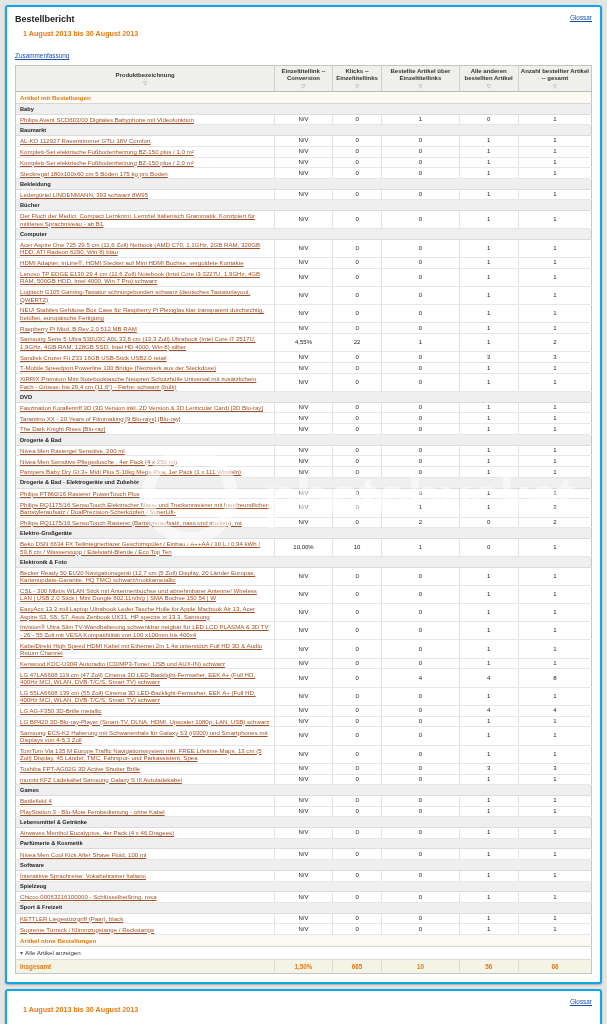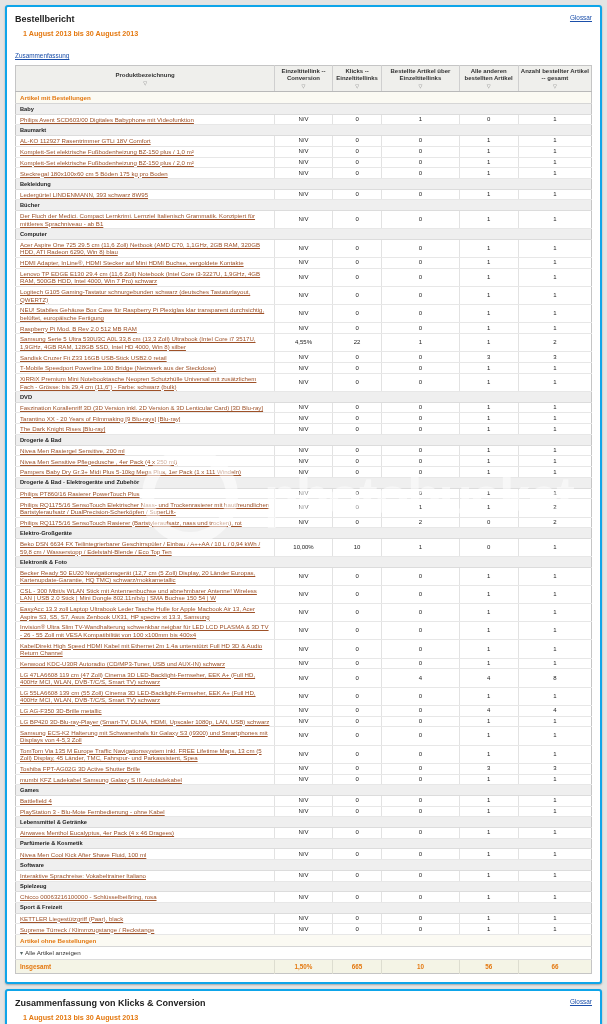--- a/index.html
+++ b/index.html
@@ -557,21 +557,20 @@
         </tr>
       </tbody>
     </table>
   </div>
 </div>
 
 <div class="panel">
   <div class="panel-inner">
     <div class="clearfix">
       <a class="glossar-link">Glossar</a>
-      <div class="panel-title">Zusammenfassung von Klicks &amp; Conversion</div>
     </div>
     <div class="date-range">1 August 2013 bis 30 August 2013</div>
 
   </div>
 </div>
 
 <div class="watermark">
   <div class="wm-ring"></div>
   <div class="wm-text">photobucket</div>
 </div>

